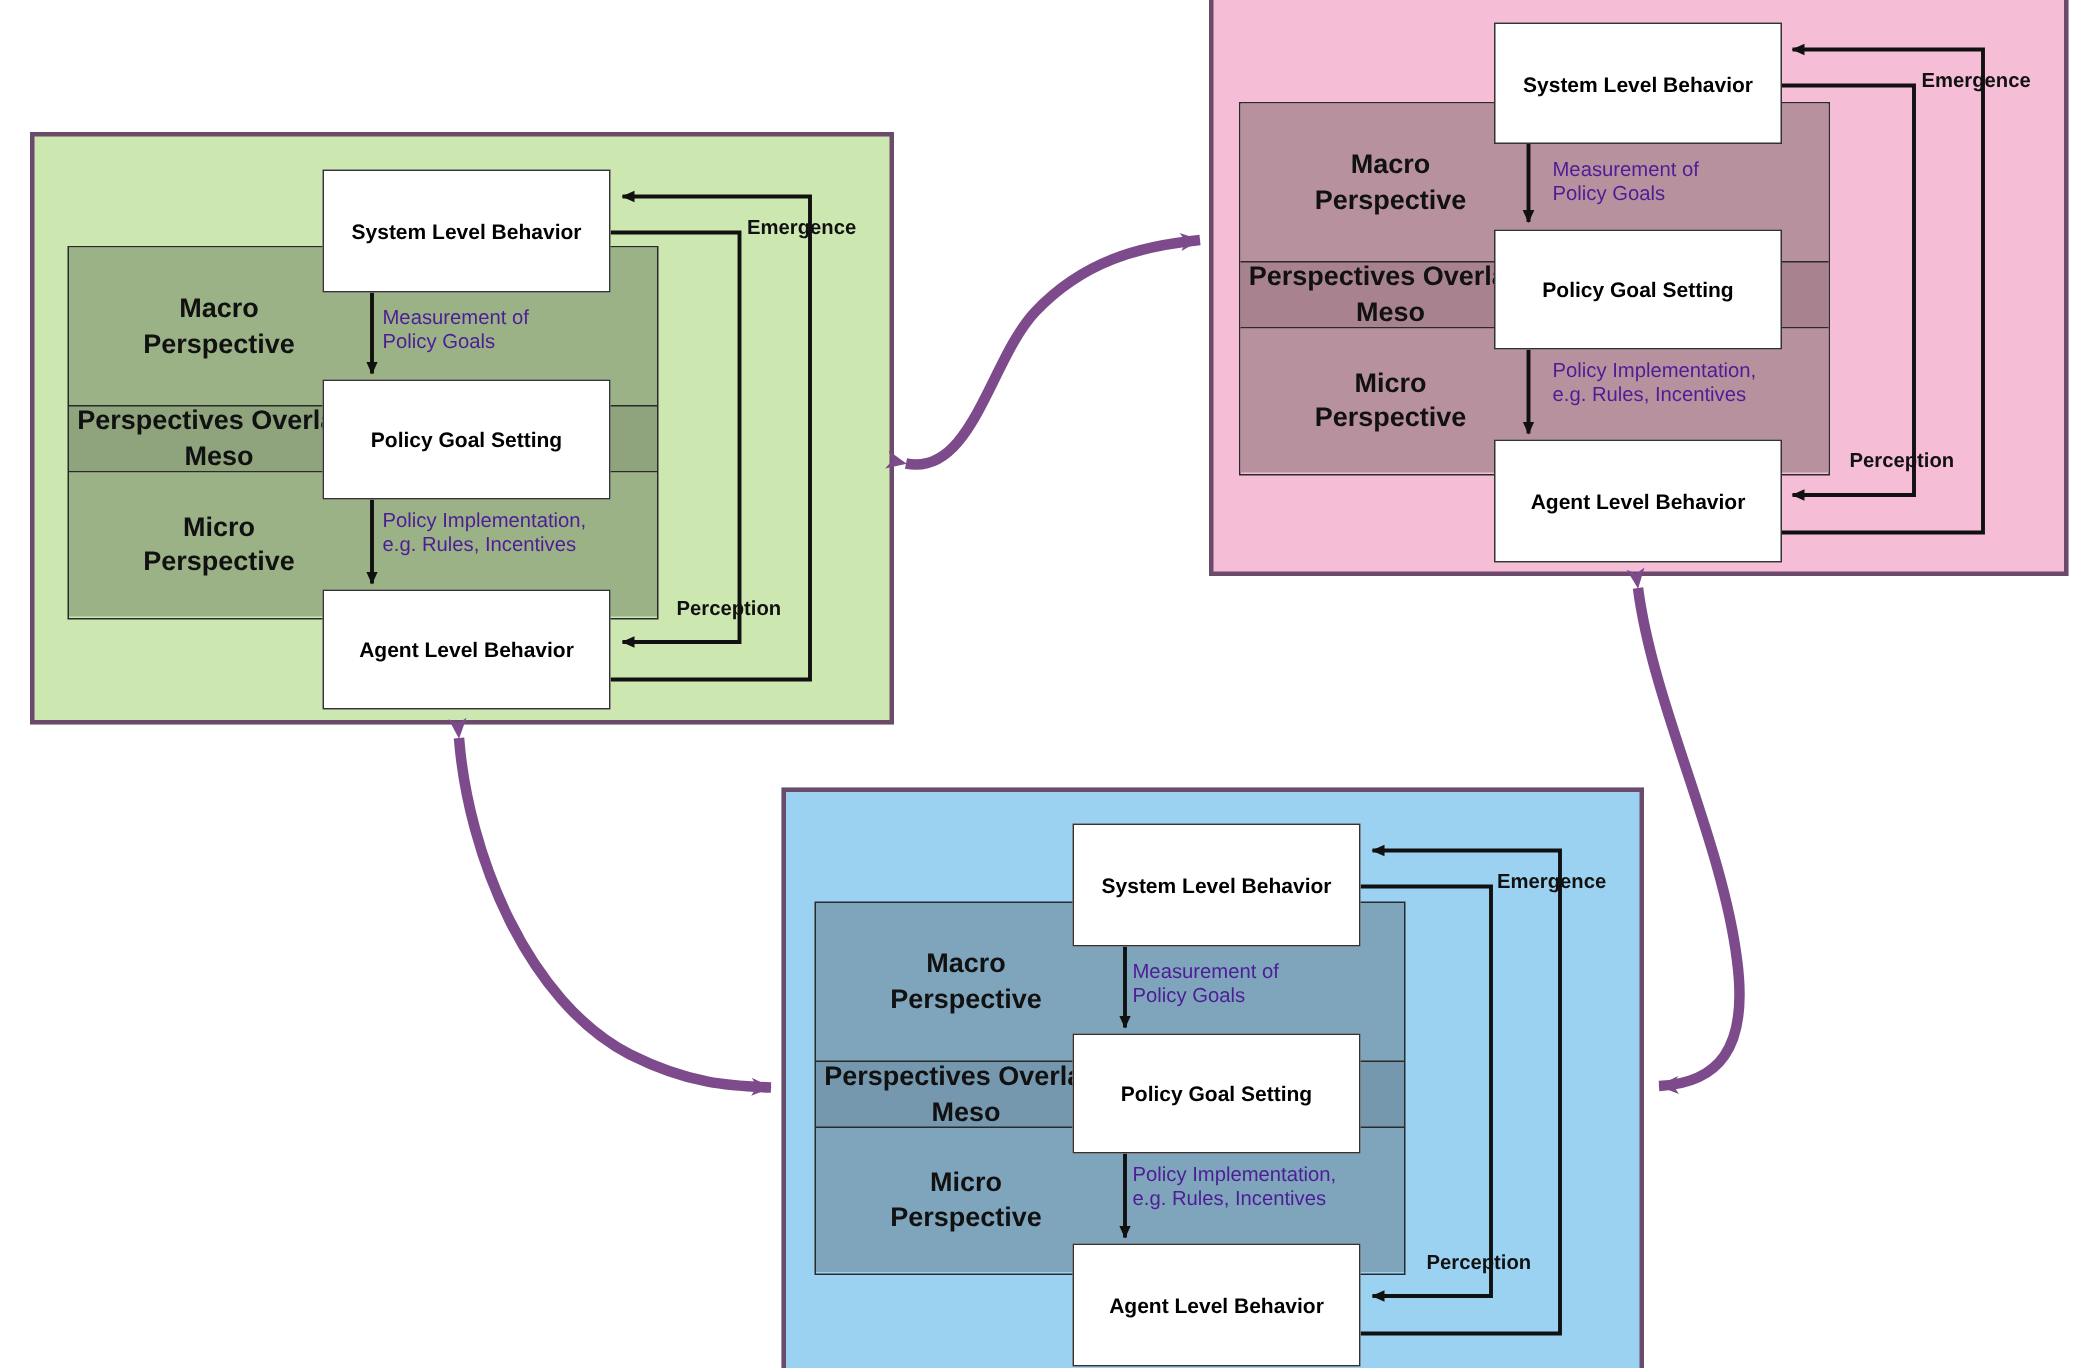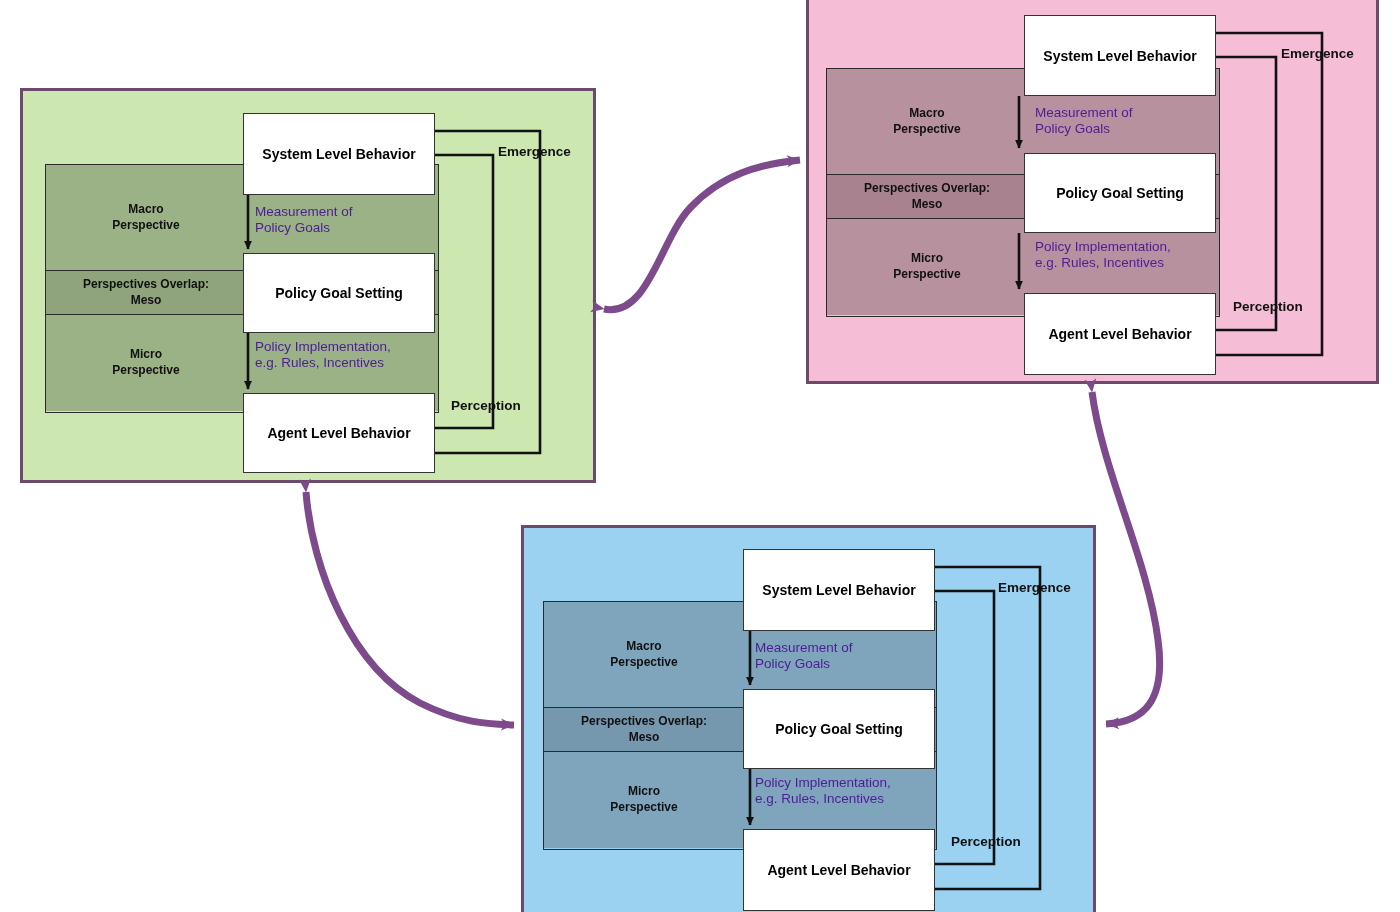--- a/index.html
+++ b/index.html
@@ -36,21 +36,21 @@
   .persp-row {
     box-sizing: border-box;
     display: flex;
     align-items: center;
     justify-content: flex-start;
   }
   .persp-label {
     width: 200px;
     text-align: center;
     font-weight: bold;
-    font-size: 12px;
+    font-size: 18px;
     color: #111;
     line-height: 1.3;
   }
   .persp-row.meso {
     border-top: 1.5px solid #2a2a2a;
     border-bottom: 1.5px solid #2a2a2a;
   }
   
   .panel-green .persp-row        { background: #9bb287; }
   .panel-green .persp-row.meso   { background: #8fa37d; }
@@ -68,21 +68,20 @@
     background: #ffffff;
     border: 1.5px solid #333333;
     display: flex;
     align-items: center;
     justify-content: center;
     font-weight: bold;
     font-size: 14px;
     color: #000;
     text-align: right;
     z-index: 5;
-    margin-left: 28px;
   }
 
   
   .flow-label {
     position: absolute;
     font-size: 13.5px;
     color: #4c1d95;
     line-height: 1.22;
     white-space: nowrap;
     z-index: 6;

